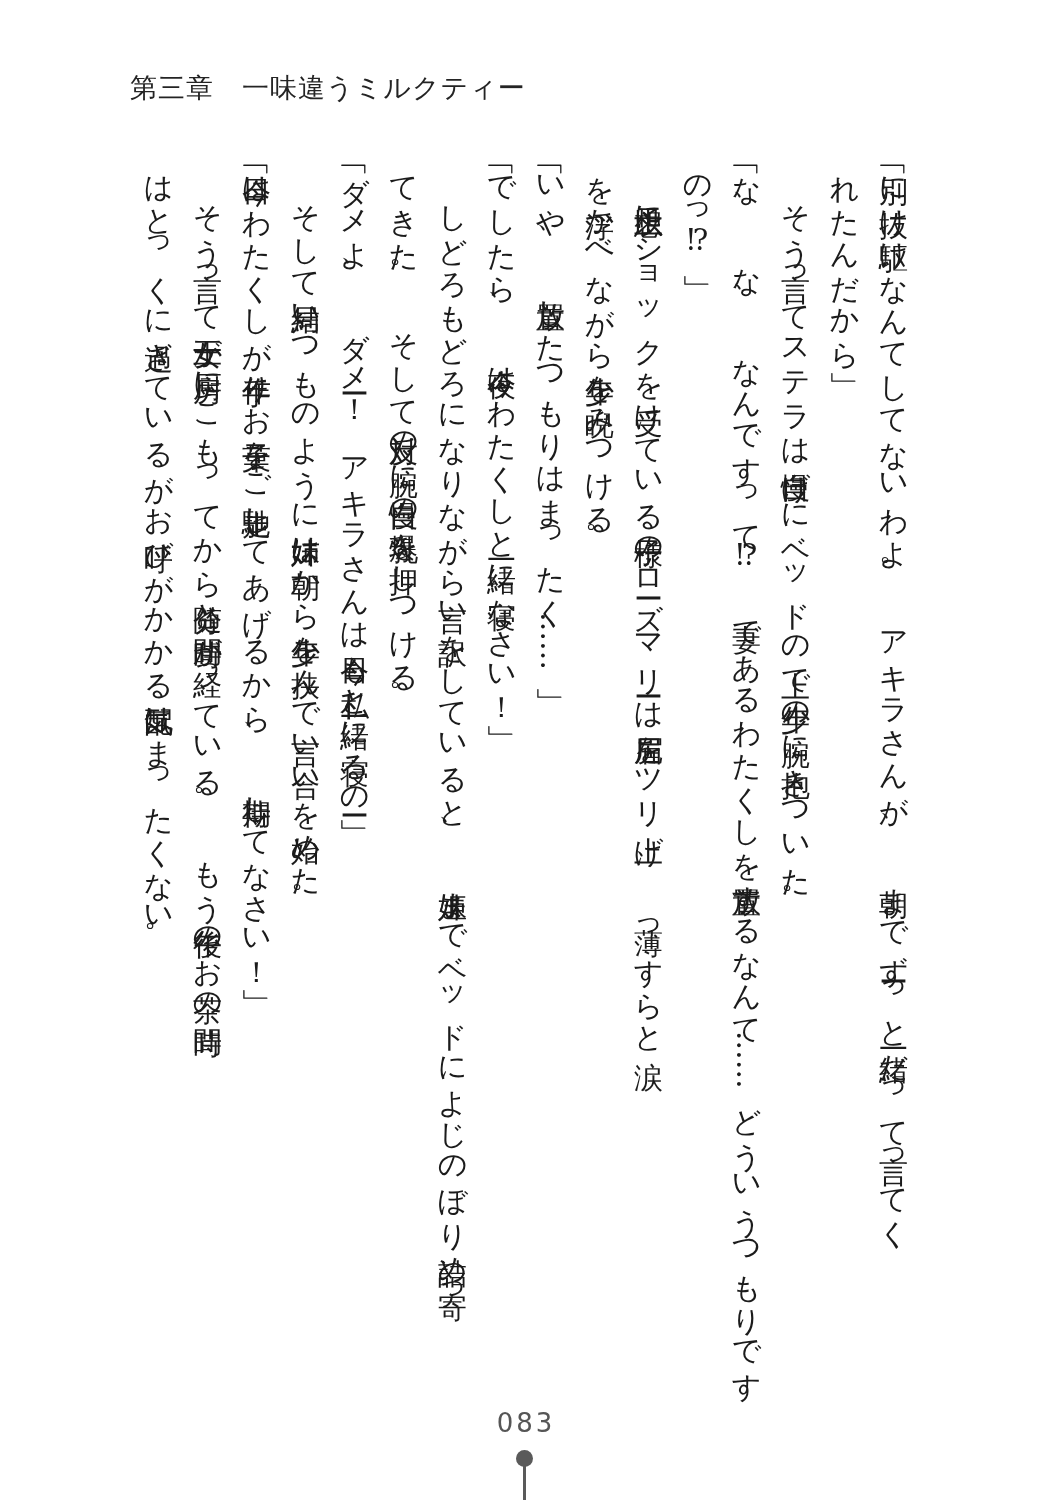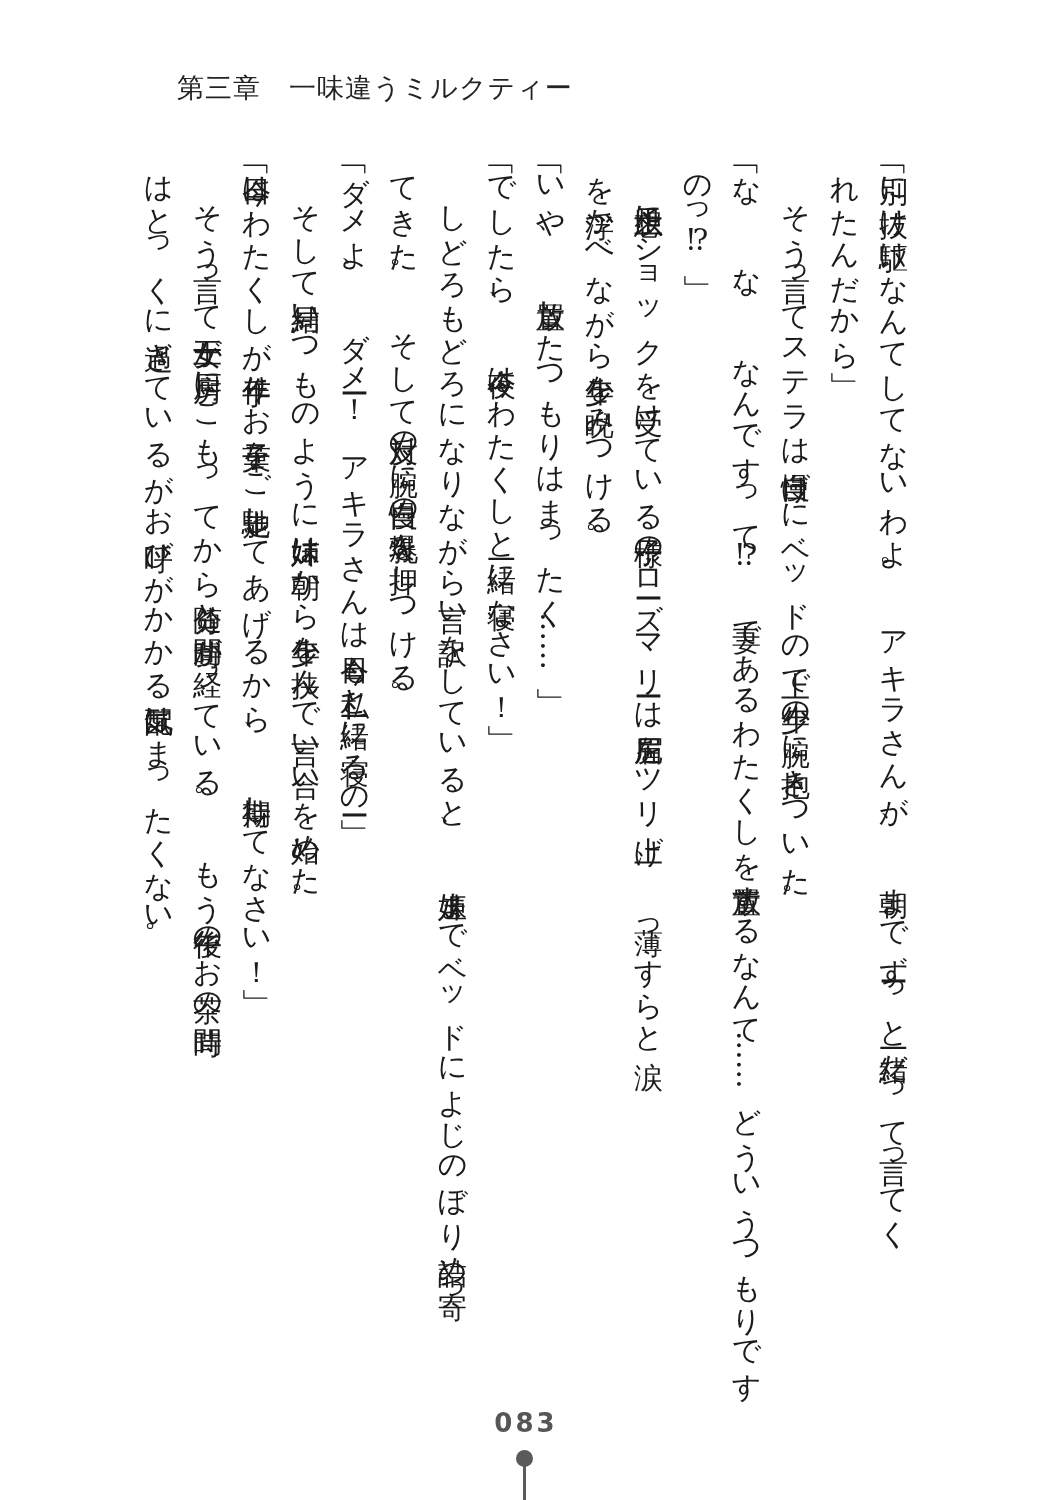--- a/index.html
+++ b/index.html
@@ -13,21 +13,20 @@
   }
 
   .chapter-header {
     position: absolute;
     left: 130px;
     top: 70px;
     font-size: 27px;
     letter-spacing: 1px;
     color: #242424;
     white-space: nowrap;
-    margin-left: 47px;
   }
 
   .body-text {
     position: absolute;
     top: 156px;
     right: 146px;
     height: 1228px;
     writing-mode: vertical-rl;
     text-orientation: mixed;
     font-size: 29px;
@@ -46,21 +45,20 @@
   .page-number {
     position: absolute;
     top: 1408px;
     left: 0;
     width: 1052px;
     text-align: center;
     font-family: "DejaVu Sans", "Liberation Sans", sans-serif;
     font-size: 26px;
     letter-spacing: 3px;
     color: #565656;
-    font-weight: bold;
   }
 
   .pin-ornament {
     position: absolute;
     left: 514px;
     top: 1450px;
     width: 22px;
     height: 50px;
   }
   .pin-circle {

